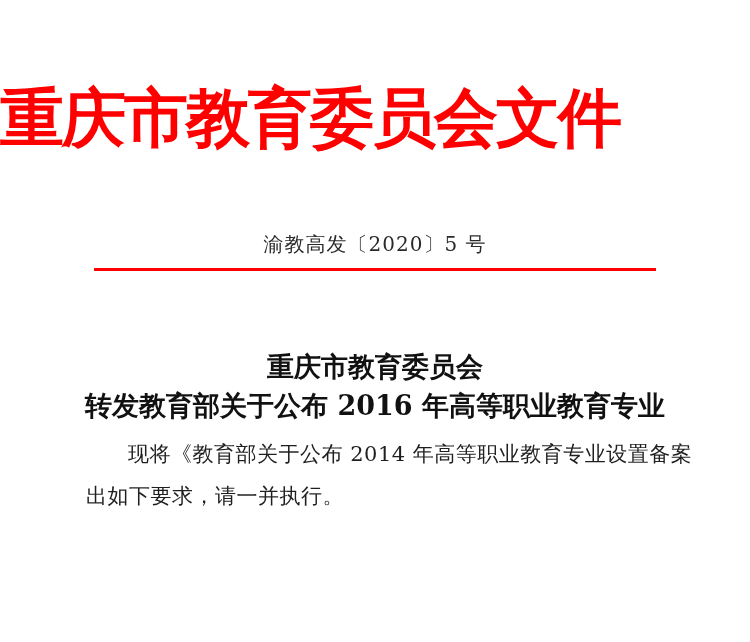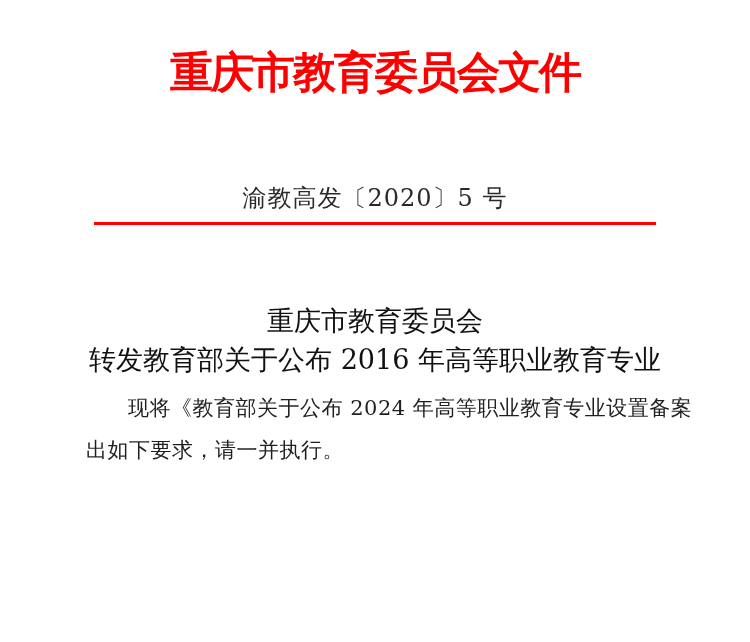--- a/index.html
+++ b/index.html
@@ -19,51 +19,50 @@
     color: var(--text_black, #1c1c1c);
   }
   .page {
     position: relative;
     width: 750px;
     height: 642px;
     background: #ffffff;
   }
   
   .header-title {
-    padding-top: 30px;
-    text-align: center;
+    padding-top: 76px;
     color: var(--accent_red, #ff0000);
-    font-size: 43px;
+    font-size: 64px;
     line-height: 84px;
     font-weight: 900;
     letter-spacing: -2px;
     white-space: nowrap;
     transform-origin: center top;
   }
   
   .doc-number {
     margin-top: 70px;
     text-align: center;
-    font-size: 24px;
+    font-size: 20px;
     line-height: 28px;
     letter-spacing: 1px;
     color: #2a2a2a;
   }
   
   .divider {
     width: 562px;
     height: 3px;
     margin: 10px auto 0 auto;
     background: var(--accent_red, #ff0000);
   }
   
   .title-block {
     margin-top: 76px;
     text-align: center;
-    font-weight: 400;
+    font-weight: 700;
     font-size: 27px;
     line-height: 39px;
     color: #111111;
   }
   
   .body-block {
     width: 578px;
     margin: 0 auto;
     font-size: 21px;
     color: #1f1f1f;
@@ -97,18 +96,18 @@
   <div class="divider"></div>
 
   <div class="title-block">
     <div class="title-line">重庆市教育委员会</div>
     <div class="title-line">转发教育部关于公布 2016 年高等职业教育专业</div>
   </div>
 
   <div class="body-block">
 
     <div class="paragraph">
-      <div class="para-line indent">现将《教育部关于公布 2024 年高等职业教育专业设置备案</div>
+      <div class="para-line indent">现将《教育部关于公布 2014 年高等职业教育专业设置备案</div>
       <div class="para-line">出如下要求，请一并执行。</div>
     </div>
   </div>
 
 </div>
 
 </body></html>

